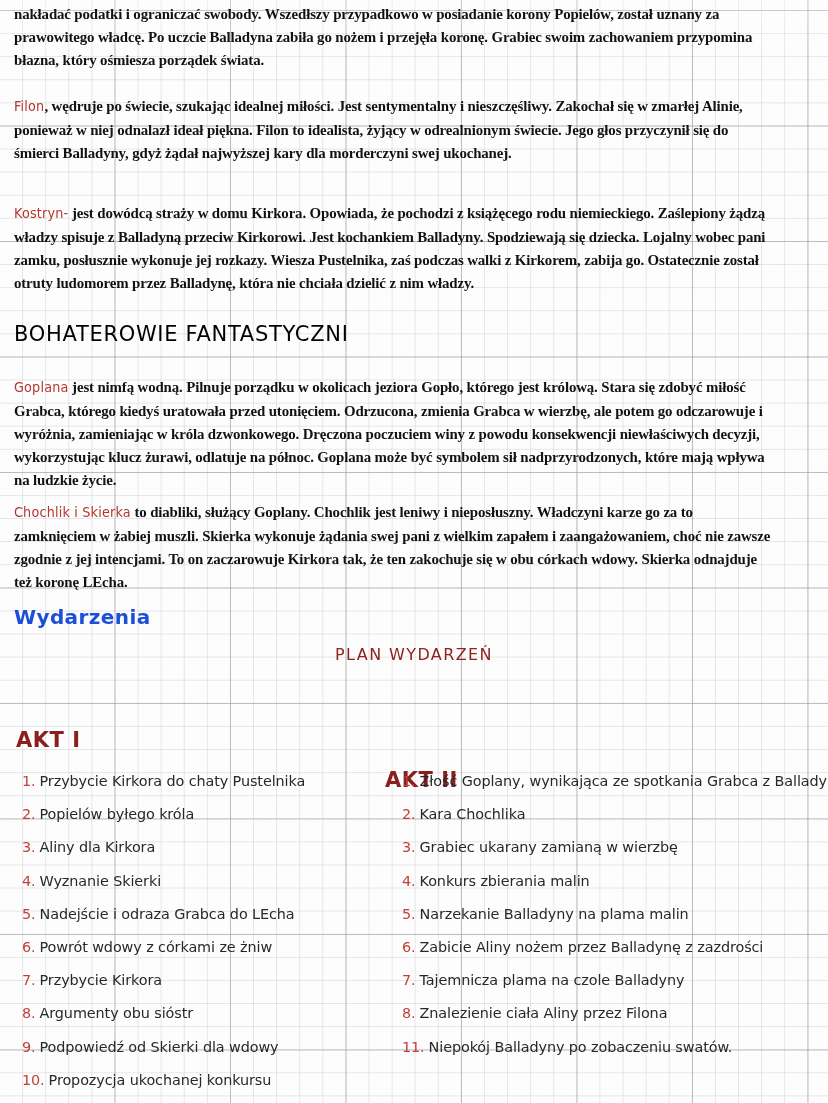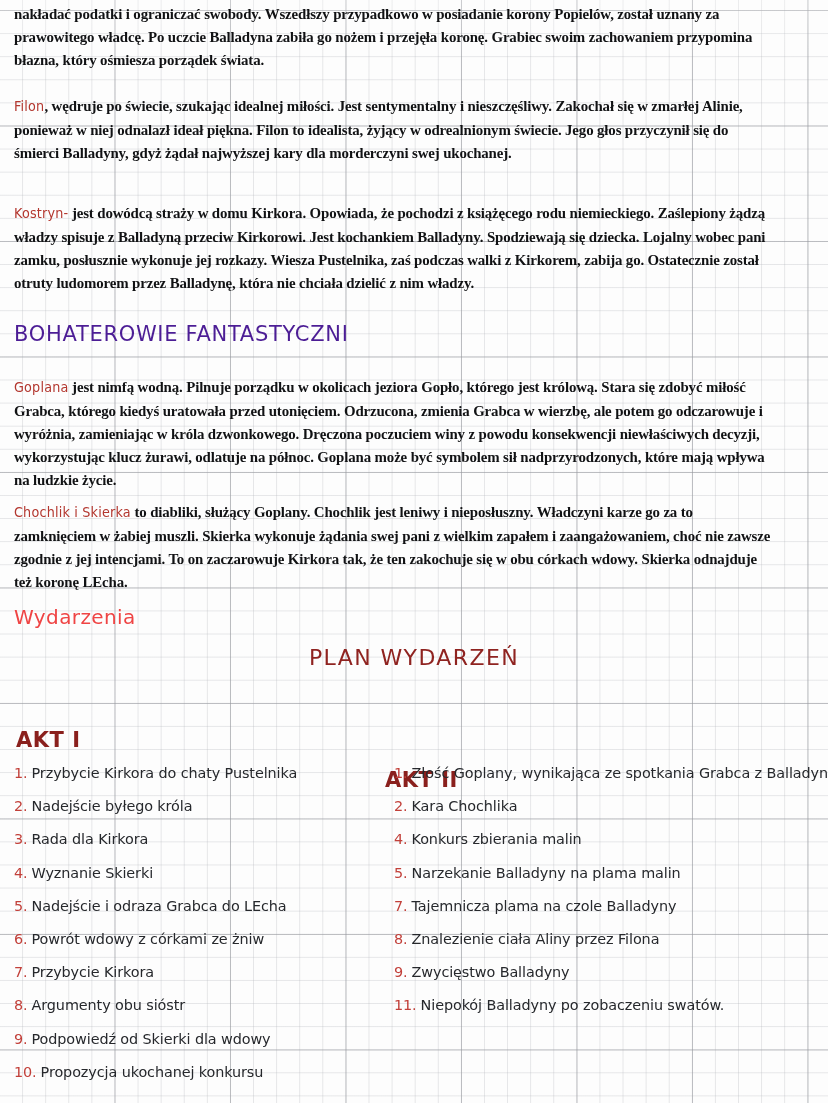--- a/index.html
+++ b/index.html
@@ -65,40 +65,40 @@
 
   .charname {
     color: #b3372f;
     font-family: "DejaVu Sans", sans-serif;
     font-weight: 400;
     font-size: 13.4px;
     letter-spacing: 0.2px;
   }
 
   .heading-red {
-    color: #4c1d95;
+    color: #000000;
     font-family: "DejaVu Sans", sans-serif;
     font-weight: 400;
     font-size: 21px;
     letter-spacing: 0.7px;
   }
 
   .heading-script {
-    color: #ef4444;
-    font-family: "DejaVu Sans", sans-serif;
-    font-weight: 400;
+    color: #1d4ed8;
+    font-family: "DejaVu Sans", sans-serif;
+    font-weight: 700;
     font-size: 20px;
     letter-spacing: 0.4px;
   }
 
   .heading-center {
     color: #8f2320;
     font-family: "DejaVu Sans", sans-serif;
     font-weight: 400;
-    font-size: 22px;
+    font-size: 16px;
     letter-spacing: 1.4px;
     text-align: center;
   }
 
   .akt-title {
     color: #8a201d;
     font-family: "DejaVu Sans", sans-serif;
     font-weight: bold;
     font-size: 21px;
     letter-spacing: 0.5px;
@@ -114,21 +114,21 @@
     top: 757px;
     width: 800px;
     display: flex;
     gap: 0px;
   }
   .col { width: 380px; flex: none; }
   .col.right { width: 430px; }
 
   ol.plan {
     list-style: none;
-    margin: 0;
+    margin: 8px;
     padding: 0;
   }
   ol.plan li {
     height: 33.2px;
     line-height: 33.2px;
     white-space: nowrap;
     font-family: "DejaVu Sans", sans-serif;
     font-size: 14.4px;
     color: #26282c;
     letter-spacing: -0.1px;
@@ -181,38 +181,39 @@
     <span>AKT I</span>
   </div>
   <div class="block akt-title" style="top:768px; left:385px;">
     <span>AKT II</span>
   </div>
 
   <div class="plan-cols">
     <div class="col">
       <ol class="plan" id="act1-list">
           <li><span class="num">1.</span><span>Przybycie Kirkora do chaty Pustelnika</span></li>
-          <li><span class="num">2.</span><span>Nadejście byłego króla</span></li>
-          <li><span class="num">3.</span><span>Rada dla Kirkora</span></li>
+          <li><span class="num">2.</span><span>Popielów byłego króla</span></li>
+          <li><span class="num">3.</span><span>Aliny dla Kirkora</span></li>
           <li><span class="num">4.</span><span>Wyznanie Skierki</span></li>
           <li><span class="num">5.</span><span>Nadejście i odraza Grabca do LEcha</span></li>
           <li><span class="num">6.</span><span>Powrót wdowy z córkami ze żniw</span></li>
           <li><span class="num">7.</span><span>Przybycie Kirkora</span></li>
           <li><span class="num">8.</span><span>Argumenty obu sióstr</span></li>
           <li><span class="num">9.</span><span>Podpowiedź od Skierki dla wdowy</span></li>
           <li><span class="num">10.</span><span>Propozycja ukochanej konkursu</span></li>
         </ol>
     </div>
     <div class="col right">
       <ol class="plan" id="act2-list">
           <li><span class="num">1.</span><span>Złość Goplany, wynikająca ze spotkania Grabca z Balladyną</span></li>
           <li><span class="num">2.</span><span>Kara Chochlika</span></li>
+          <li><span class="num">3.</span><span>Grabiec ukarany zamianą w wierzbę</span></li>
           <li><span class="num">4.</span><span>Konkurs zbierania malin</span></li>
           <li><span class="num">5.</span><span>Narzekanie Balladyny na plama malin</span></li>
+          <li><span class="num">6.</span><span>Zabicie Aliny nożem przez Balladynę z zazdrości</span></li>
           <li><span class="num">7.</span><span>Tajemnicza plama na czole Balladyny</span></li>
           <li><span class="num">8.</span><span>Znalezienie ciała Aliny przez Filona</span></li>
-          <li><span class="num">9.</span><span>Zwycięstwo Balladyny</span></li>
           <li><span class="num">11.</span><span>Niepokój Balladyny po zobaczeniu swatów.</span></li>
         </ol>
     </div>
   </div>
 
 </div>
 
 </body></html>

